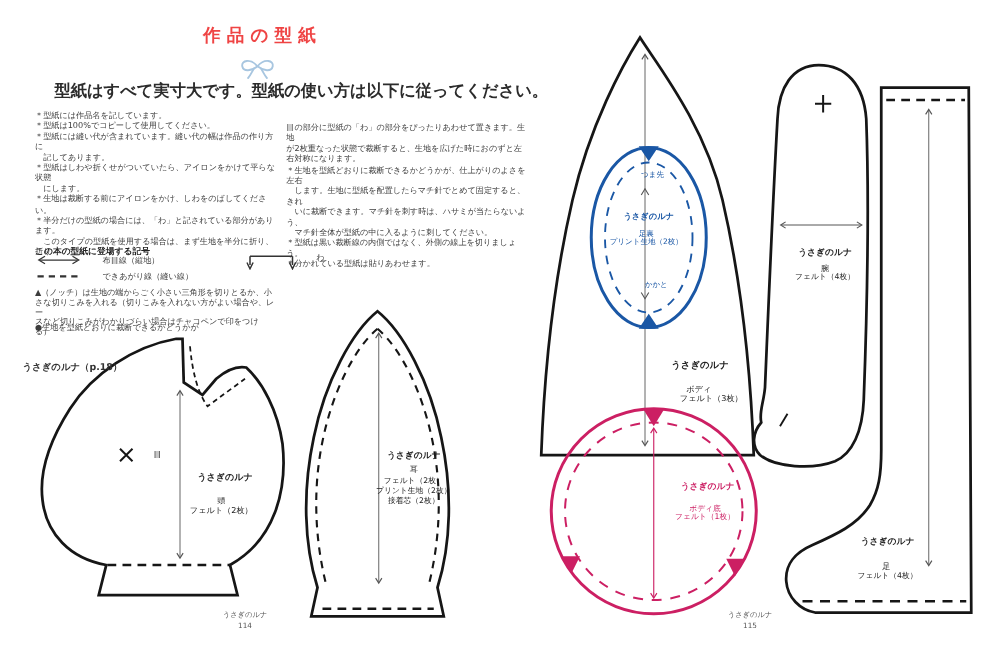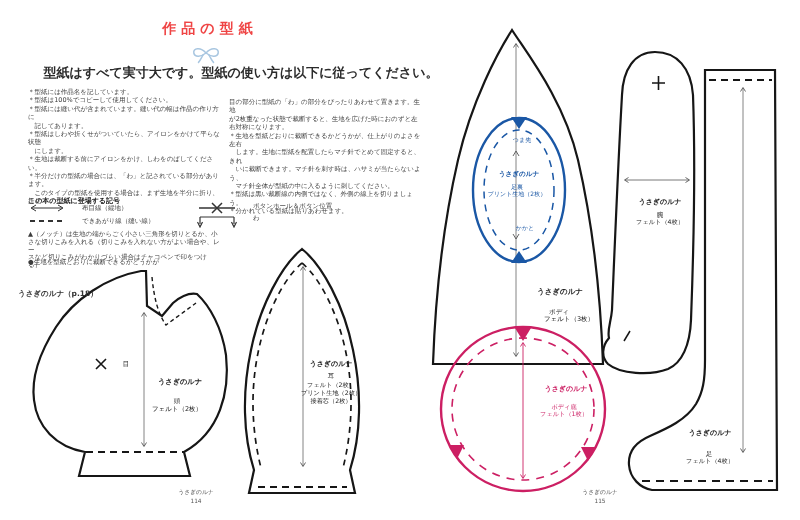--- a/index.html
+++ b/index.html
@@ -139,29 +139,20 @@
     </svg>
     <span>できあがり線（縫い線）</span>
   </div>
 </div>
 <div class="abs col" style="left:28px;top:231px;line-height:7.8px">▲（ノッチ）は生地の端からごく小さい三角形を切りとるか、小
 さな切りこみを入れる（切りこみを入れない方がよい場合や、レー
 スなど切りこみがわかりづらい場合はチャコペンで印をつける）</div>
 <div class="abs" style="left:28px;top:258px;font-size:6.5px;color:#3d3d3d">●生地を型紙どおりに裁断できるかどうかが</div>
 
 <div class="abs" style="left:197px;top:202px">
-  <div class="lrow" style="height:12px">
-    <svg width="40" height="12" viewBox="0 0 40 12">
-      <g fill="none" stroke="#333">
-          <line x1="2" y1="6" x2="38" y2="6" stroke-width="1.3"></line>
-      <path d="M15 1 L25 11 M25 1 L15 11" stroke-width="1.5"></path>
-        </g>
-    </svg>
-    <span>ボタンホール＆ボタン位置</span>
-  </div>
   <div class="lrow" style="height:13px">
     <svg width="40" height="14" viewBox="0 0 40 14">
       <g fill="none" stroke="#333" stroke-width="1.2">
         <path d="M3 3 L37 3 M3 3 L3 10 M37 3 L37 10"></path>
         <path d="M0.5 8 L3 13 L5.5 8 M34.5 8 L37 13 L39.5 8"></path>
       </g>
     </svg>
     <span>わ</span>
   </div>
 </div>

